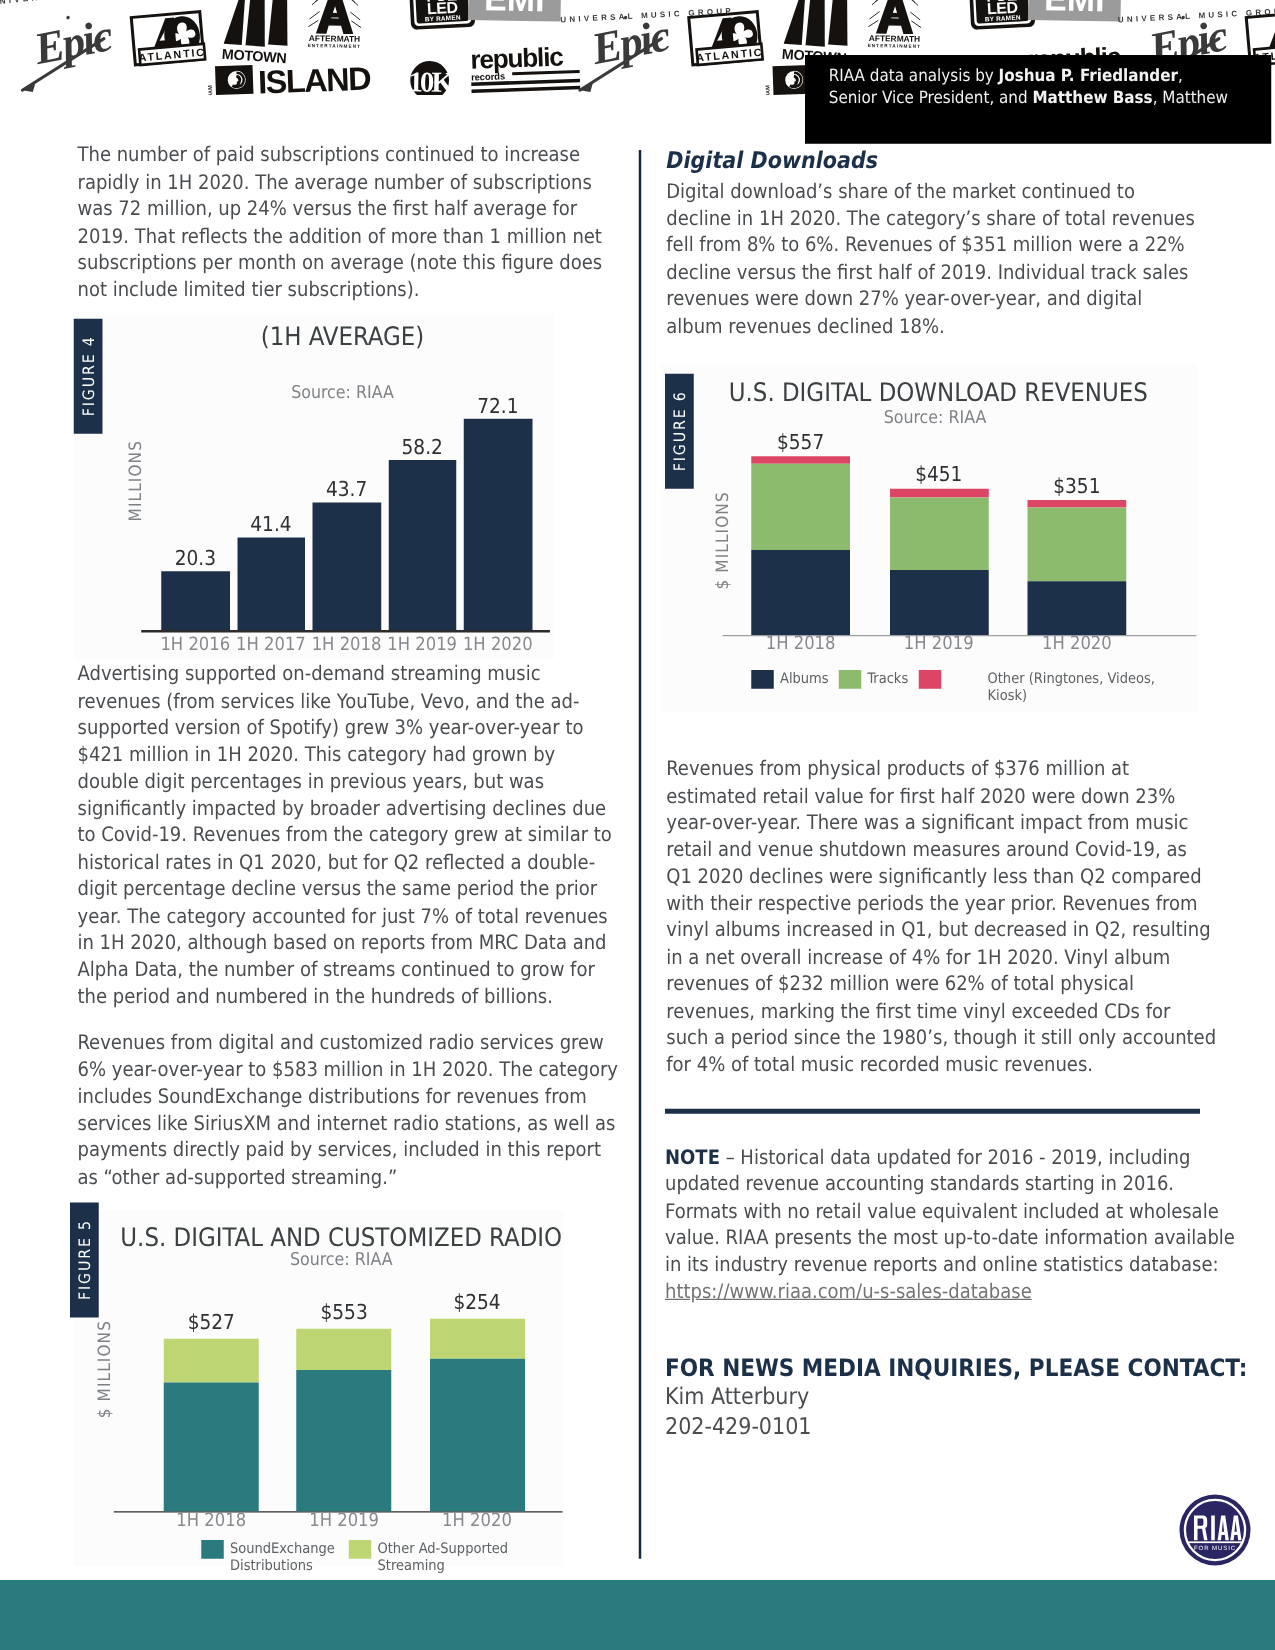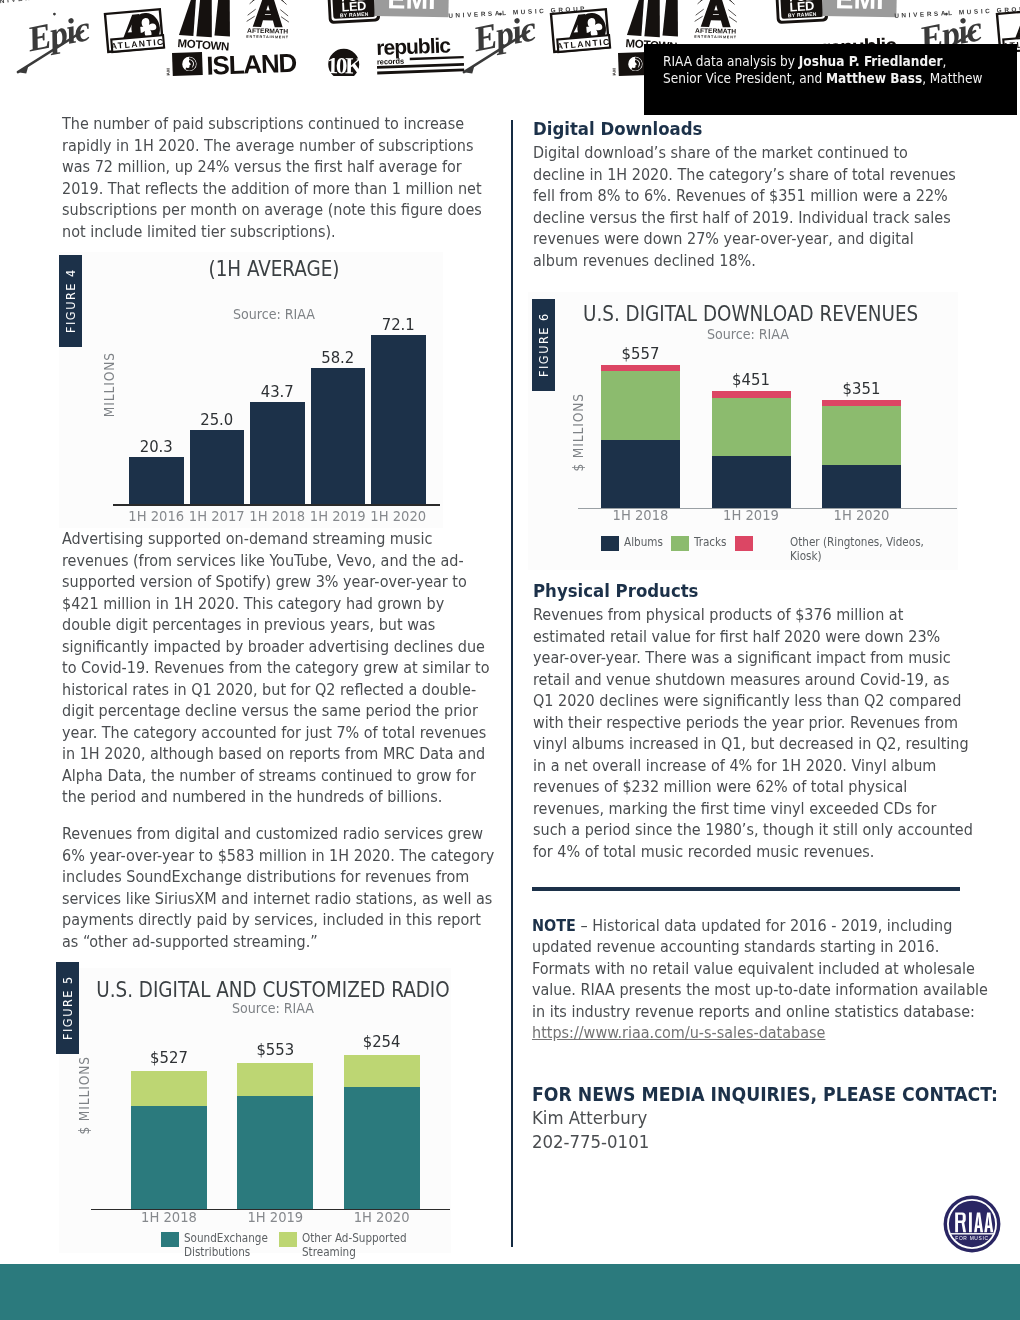--- a/index.html
+++ b/index.html
@@ -16,21 +16,21 @@
   .collage{position:absolute;left:0;top:0;width:1020px;height:76px;overflow:hidden;background:#fff;}
   .collage svg{position:absolute;left:0;top:0;}
   .credit-box{position:absolute;left:644px;top:44px;width:373px;height:71px;background:#000;
     color:#f2f2f2;padding:9px 0 0 19px;font-size:13.5px;line-height:16.6px;}
   .credit-box b{font-weight:700;}
 
   
   .divider{position:absolute;left:511px;top:120px;width:1.6px;height:1127px;background:#152b42;}
 
   p.body{margin:0;font-size:16px;line-height:21.5px;color:#4a4d50;}
-  h2.sec{margin:0;font-size:18.4px;line-height:22px;font-weight:700;color:#1c3149;}
+  h2.sec{margin:0;font-size:18.4px;line-height:22px;font-weight:700;color:#1c3149;font-style:italic;}
 
   
   .fig{position:relative;}
   .figtab{position:absolute;background:#1c3149;color:#fff;writing-mode:vertical-rl;transform:rotate(180deg);
     display:flex;align-items:center;justify-content:center;font-size:12.6px;letter-spacing:1.5px;font-weight:400;}
   .chartbg{position:absolute;background:#fcfcfc;}
   .ctitle{position:absolute;text-align:center;font-size:20.4px;color:#3b4043;line-height:24px;white-space:nowrap;}
   .csub{position:absolute;text-align:center;font-size:14.1px;color:#7e8286;line-height:18px;}
   .cylab{position:absolute;writing-mode:vertical-rl;transform:rotate(180deg);font-size:13.6px;color:#7e8286;letter-spacing:.9px;white-space:nowrap;}
   .axis{position:absolute;background:#909498;height:1.4px;}
@@ -232,21 +232,21 @@
   </div>
   <div class="csub" style="left:122px;top:305px;width:304px;">Source: RIAA</div>
   <div class="cylab" style="left:101px;top:352px;">MILLIONS</div>
   <div style="position:absolute;left:0;top:0;width:1020px;height:0;">
         <div class="plot" style="position: absolute; inset: 0px;">
           <div class="axis" style="left: 112.5px; top: 504px; width: 327.5px; height: 2px; background: rgb(43, 43, 43);"></div>
           <div class="bar" style="left: 129px; top: 456.5px; width: 54.5px; height: 47.5px; background: rgb(28, 49, 73);"></div>
           <div class="barlabel" style="left: 101px; top: 436.5px; width: 110.5px;">20.3</div>
           <div class="xtick" style="left: 101px; top: 507px; width: 110.5px;">1H 2016</div>
           <div class="bar" style="left: 189.5px; top: 430.3px; width: 54.5px; height: 73.7px; background: rgb(28, 49, 73);"></div>
-          <div class="barlabel" style="left: 161.5px; top: 410.3px; width: 110.5px;">25.0</div>
+          <div class="barlabel" style="left: 161.5px; top: 410.3px; width: 110.5px;">41.4</div>
           <div class="xtick" style="left: 161.5px; top: 507px; width: 110.5px;">1H 2017</div>
           <div class="bar" style="left: 250px; top: 401.8px; width: 54.5px; height: 102.2px; background: rgb(28, 49, 73);"></div>
           <div class="barlabel" style="left: 222px; top: 381.8px; width: 110.5px;">43.7</div>
           <div class="xtick" style="left: 222px; top: 507px; width: 110.5px;">1H 2018</div>
           <div class="bar" style="left: 310.5px; top: 367.9px; width: 54.5px; height: 136.1px; background: rgb(28, 49, 73);"></div>
           <div class="barlabel" style="left: 282.5px; top: 347.9px; width: 110.5px;">58.2</div>
           <div class="xtick" style="left: 282.5px; top: 507px; width: 110.5px;">1H 2019</div>
           <div class="bar" style="left: 371px; top: 335.3px; width: 54.5px; height: 168.7px; background: rgb(28, 49, 73);"></div>
           <div class="barlabel" style="left: 343px; top: 315.3px; width: 110.5px;">72.1</div>
           <div class="xtick" style="left: 343px; top: 507px; width: 110.5px;">1H 2020</div>
@@ -331,29 +331,28 @@
             <span class="lglabel">Tracks</span>
           </div>
           <div class="lgitem" style="width: 200px; gap: 32px;">
             <span class="lgswatch" style="background: rgb(220, 70, 100);"></span>
             <span class="lglabel">Other (Ringtones, Videos, Kiosk)</span>
           </div>
         </div>
       </div>
 </div>
 
-<h2 class="sec" style="position:absolute;left:533px;top:580px;width:432px;">Physical Products</h2>
 <p class="body" style="position:absolute;left:533px;top:604px;width:440px;">Revenues from physical products of $376 million at estimated retail value for first half 2020 were down 23% year-over-year. There was a significant impact from music retail and venue shutdown measures around Covid-19, as Q1 2020 declines were significantly less than Q2 compared with their respective periods the year prior. Revenues from vinyl albums increased in Q1, but decreased in Q2, resulting in a net overall increase of 4% for 1H 2020. Vinyl album revenues of $232 million were 62% of total physical revenues, marking the first time vinyl exceeded CDs for such a period since the 1980’s, though it still only accounted for 4% of total music recorded music revenues.</p>
 
 <div style="position:absolute;left:532px;top:887px;width:428px;">
   <div class="rule"></div>
   <p class="note" style="margin-top:24px;width:460px;"><b>NOTE</b><span> – Historical data updated for 2016 - 2019, including updated revenue accounting standards starting in 2016. Formats with no retail value equivalent included at wholesale value. RIAA presents the most up-to-date information available in its industry revenue reports and online statistics database: </span><a class="note-link">https://www.riaa.com/u-s-sales-database</a></p>
   <p class="contact-h" style="margin-top:39px;">FOR NEWS MEDIA INQUIRIES, PLEASE CONTACT:</p>
   <p class="contact-l">Kim Atterbury</p>
-  <p class="contact-l">202-775-0101</p>
+  <p class="contact-l">202-429-0101</p>
 </div>
 
 <div class="riaa-logo">
 <svg width="58" height="58" viewBox="0 0 100 100">
   <circle cx="50" cy="50" r="49" fill="#2a2663"></circle>
   <circle cx="50" cy="50" r="41.5" fill="none" stroke="#ffffff" stroke-width="3.2"></circle>
   <g fill="#ffffff">
     <path d="M21 30 h12.2 c3.8 0 6.0 2.3 6.0 6.1 v6.2 c0 2.4 -0.9 4.1 -2.6 5.0 l3.1 17.0 h-4.8 l-2.8 -16.1 h-6.2 v16.1 h-4.9 z
              m4.9 4.1 v9.9 h5.9 c1.5 0 2.2 -0.7 2.2 -2.3 v-5.3 c0 -1.6 -0.7 -2.3 -2.2 -2.3 z"></path>
     <path d="M44.8 30 h4.9 v34.3 h-4.9 z"></path>

